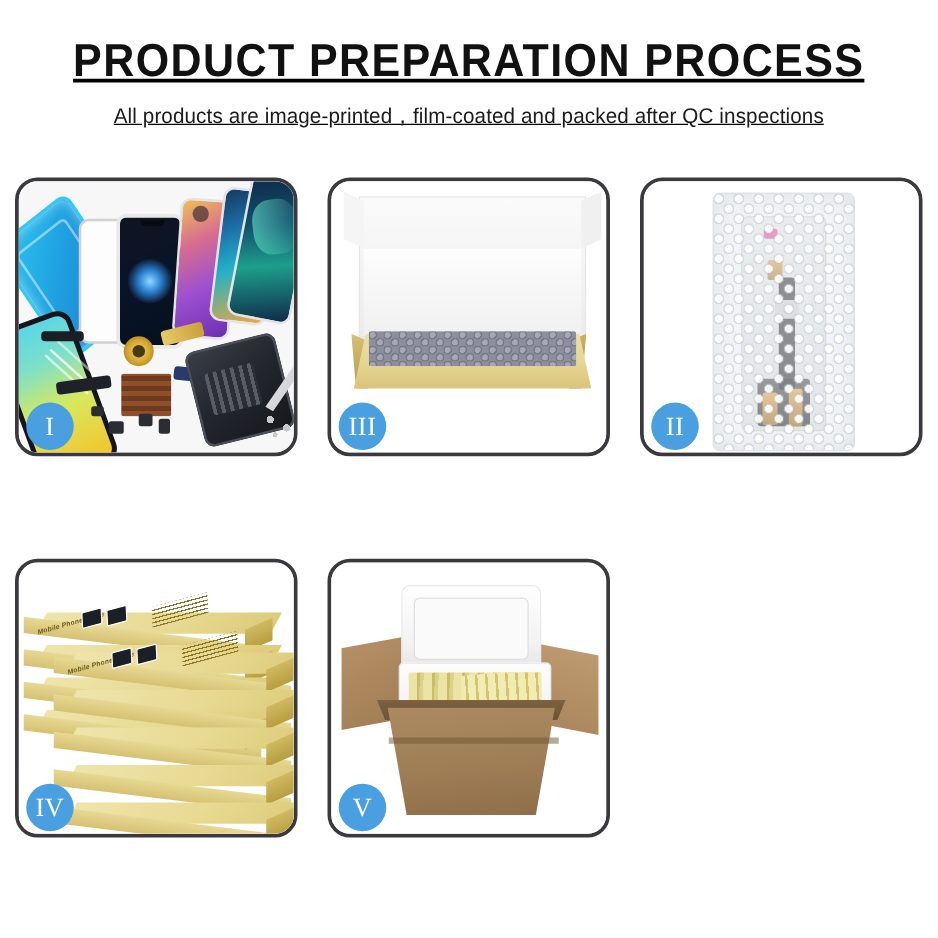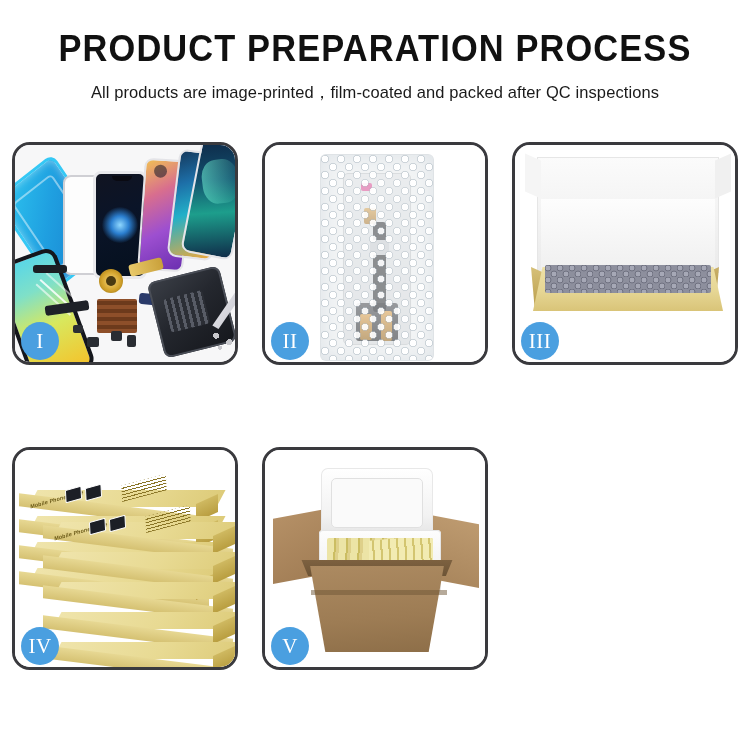--- a/index.html
+++ b/index.html
@@ -5,21 +5,21 @@
   * { box-sizing: border-box; margin: 0; padding: 0; }
   html, body {
     width: 750px; height: 750px;
     background: #ffffff;
     font-family: "Liberation Sans", sans-serif;
     overflow: hidden;
   }
   .page { position: relative; width: 750px; height: 750px; background: #fff; }
 
   
-  .header { width: 750px; padding-top: 30px; text-align: center; }
+  .header { width: 750px; padding-top: 30px; text-align: center; text-decoration: underline; }
   .title {
     font-family: "Liberation Sans", sans-serif;
     font-weight: 700;
     font-size: 37px;
     letter-spacing: 1.2px;
     color: #111111;
     line-height: 1.0;
     transform: scaleX(0.93);
     white-space: nowrap;
   }
@@ -329,44 +329,44 @@
         <div class="screws"></div>
         <div class="chip" style="left:96px;top:186px;width:11px;height:10px;"></div>
         <div class="chip" style="left:112px;top:190px;width:9px;height:12px;"></div>
         <div class="chip" style="left:72px;top:192px;width:12px;height:10px;"></div>
         <div class="chip" style="left:58px;top:180px;width:10px;height:8px;"></div>
       </div>
       <div class="badge">I</div>
     </div>
 
     <div class="panel">
-      <div class="scene p2">
-        <div class="bubblebag">
-          <div class="lcd">
-            <div class="pinkdot"></div>
-            <div class="lcdconn"></div>
-            <div class="lcdflex"></div>
-            <div class="lcdbot"></div>
-          </div>
-          <div class="bubbleoverlay"></div>
-        </div>
-      </div>
-      <div class="badge">II</div>
-    </div>
-
-    <div class="panel">
       <div class="scene p3">
         <div class="b3lid"></div>
         <div class="b3foamtop"></div>
         <div class="b3left"></div>
         <div class="b3right"></div>
         <div class="b3tray"></div>
         <div class="b3foam"></div>
       </div>
       <div class="badge">III</div>
+    </div>
+
+    <div class="panel">
+      <div class="scene p2">
+        <div class="bubblebag">
+          <div class="lcd">
+            <div class="pinkdot"></div>
+            <div class="lcdconn"></div>
+            <div class="lcdflex"></div>
+            <div class="lcdbot"></div>
+          </div>
+          <div class="bubbleoverlay"></div>
+        </div>
+      </div>
+      <div class="badge">II</div>
     </div>
 
     <div class="panel">
       <div class="scene p4">
         <div class="stack">
 
           <div class="sbox" style="left:2px;top:26px;">
             <div class="top"></div>
             <div class="front"></div>
             <div class="side"></div>

